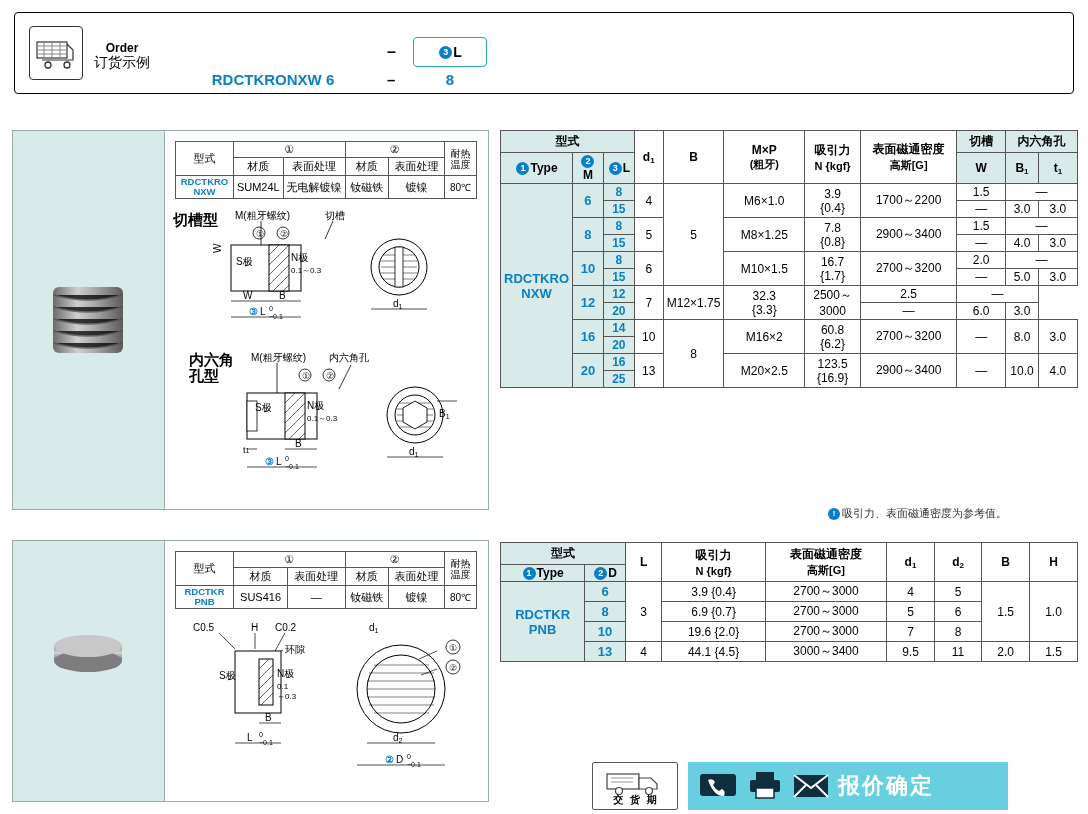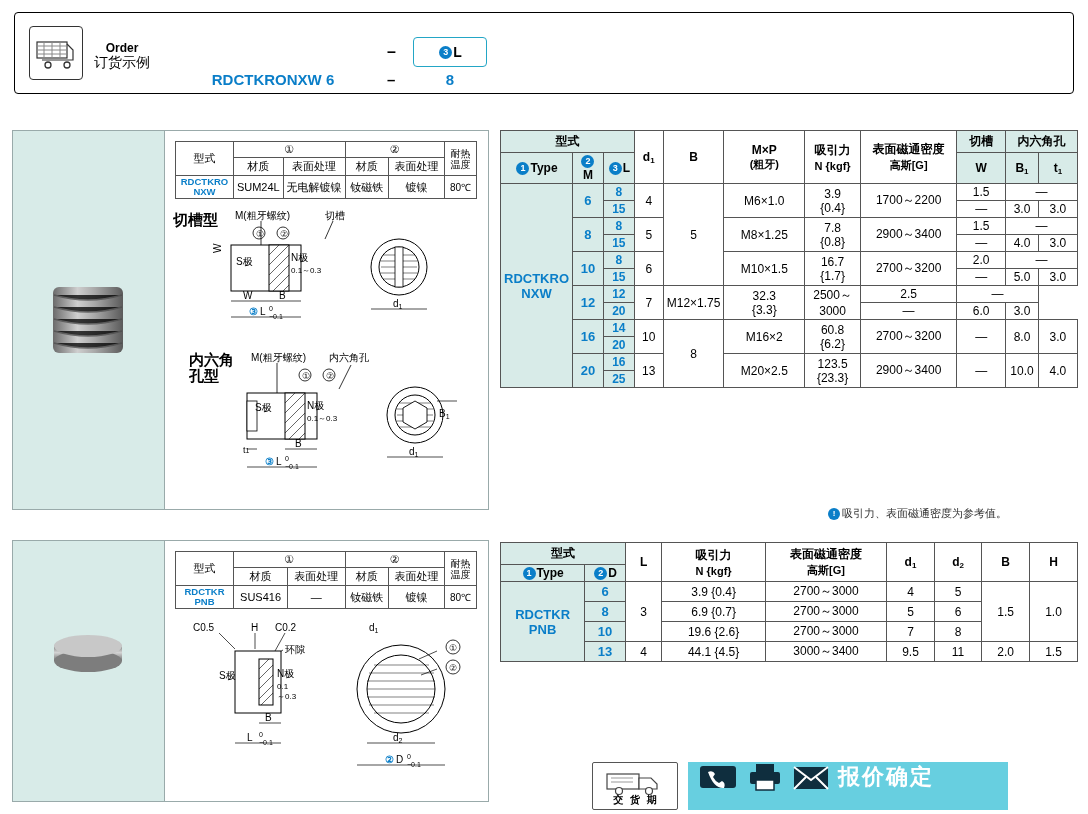--- a/index.html
+++ b/index.html
@@ -116,21 +116,21 @@
   .footer-del {
     position: absolute; left: 592px; top: 762px; width: 86px; height: 48px;
     border: 1px solid #555; background: #fff; border-radius: 2px;
   }
   .del-text {
     position: absolute; left: 0; bottom: 2px; width: 86px; text-align: center;
     font-size: 10px; letter-spacing: 2px; font-weight: bold;
   }
   .footer-bar {
     position: absolute; left: 688px; top: 762px; width: 320px; height: 48px;
-    background: #67cfe0; display: flex; 
+    background: #67cfe0; display: flex; align-items: center;
   }
   .footer-bar .txt {
     margin-left: 8px; font-size: 22px; font-weight: bold; color: #fff;
     letter-spacing: 2px;
   }
   .icon-blk { margin-left: 10px; }
   .sub { font-size: 8px; vertical-align: -2px; }
 </style>
 </head>
 <body>
@@ -531,21 +531,21 @@
     </tr>
     <tr>
       <td class="teal bluebold">20</td>
     </tr>
 
     <tr>
       <td rowspan="2" class="teal bluebold" style="font-size:13px;">20</td>
       <td class="teal bluebold">16</td>
       <td rowspan="2">13</td>
       <td rowspan="2">M20×2.5</td>
-      <td rowspan="2"><span>123.5</span><br><span>{23.3}</span></td>
+      <td rowspan="2"><span>123.5</span><br><span>{16.9}</span></td>
       <td rowspan="2">2900～3400</td>
       <td rowspan="2">—</td>
       <td rowspan="2">10.0</td>
       <td rowspan="2">4.0</td>
     </tr>
     <tr>
       <td class="teal bluebold">25</td>
     </tr>
   </tbody>
     </table>
@@ -583,21 +583,21 @@
     </tr>
     <tr>
       <td class="teal bluebold" style="font-size:13px;">8</td>
       <td>6.9 {0.7}</td>
       <td>2700～3000</td>
       <td>5</td>
       <td>6</td>
     </tr>
     <tr>
       <td class="teal bluebold" style="font-size:13px;">10</td>
-      <td>19.6 {2.6}</td>
+      <td>19.6 {2.0}</td>
       <td>2700～3000</td>
       <td>7</td>
       <td>8</td>
     </tr>
     <tr>
       <td class="teal bluebold" style="font-size:13px;">13</td>
       <td>4</td>
       <td>44.1 {4.5}</td>
       <td>3000～3400</td>
       <td>9.5</td>

